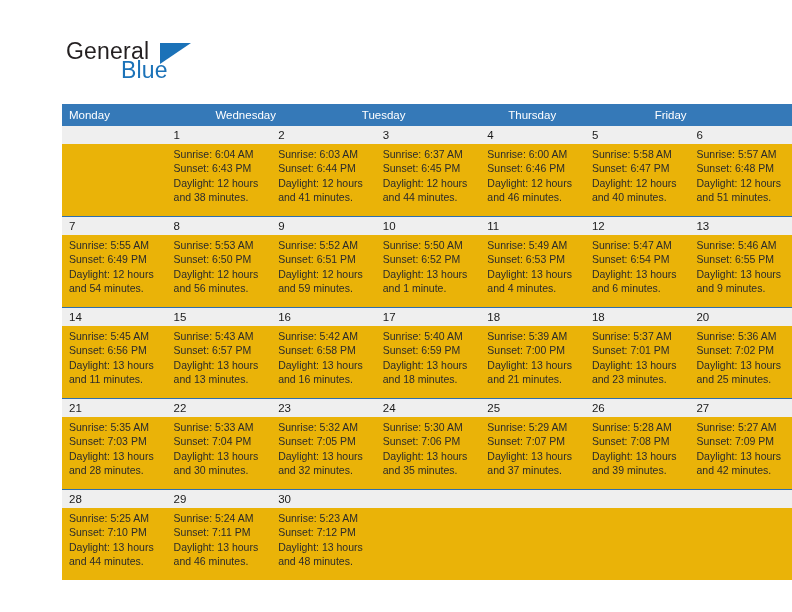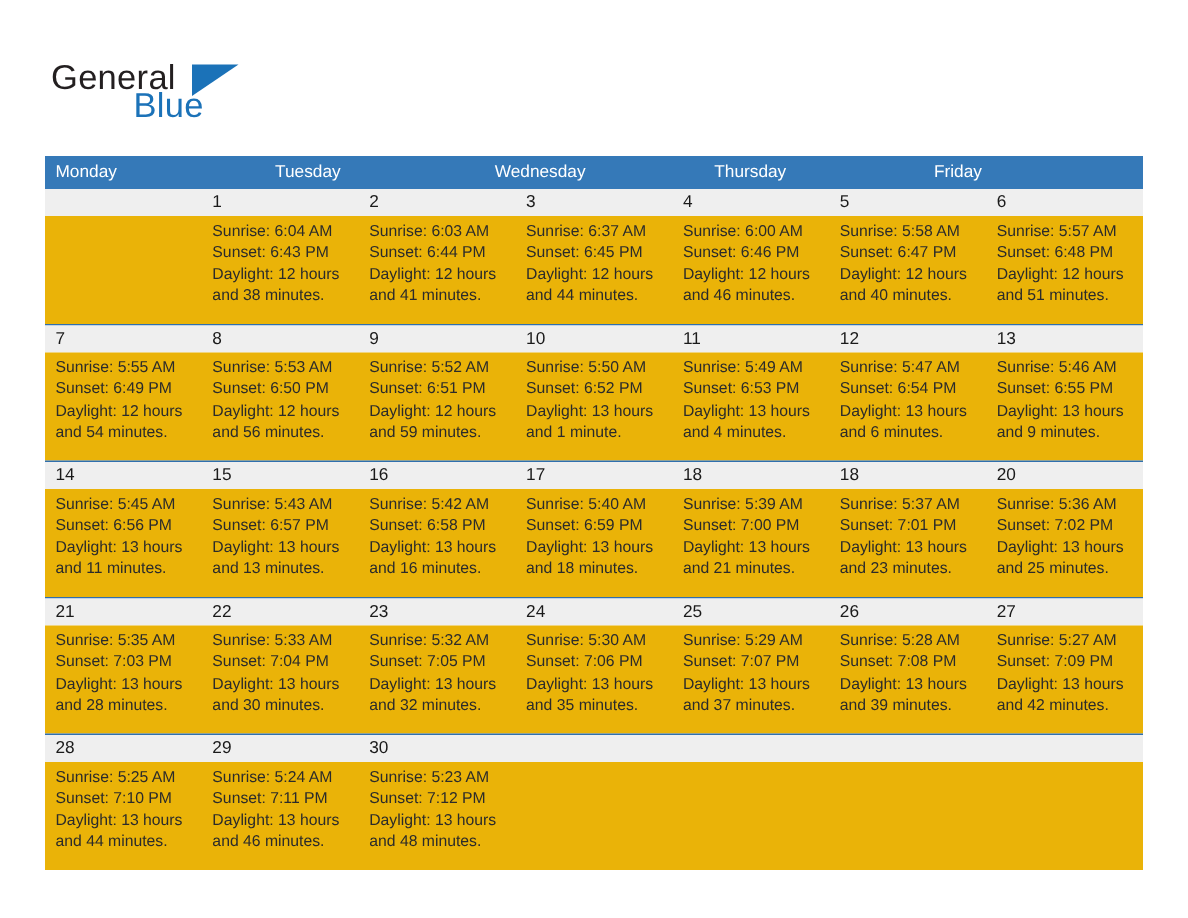--- a/index.html
+++ b/index.html
@@ -13,20 +13,21 @@
     font-family: "Liberation Sans", sans-serif;
     color: #1a1a1a;
     overflow: hidden;
   }
 
   .page {
     position: relative;
     width: 716px;
     height: 612px;
     box-sizing: border-box;
+    margin-left: 32px;
   }
 
   
   .header {
     position: absolute;
     left: 0;
     top: 0;
     width: 792px;
     height: 104px;
   }
@@ -163,22 +164,22 @@
       <span class="logo-triangle"></span>
       <span class="logo-blue">Blue</span>
     </div>
 
 
   </div>
 
   <div class="calendar">
     <div class="weekday-row" id="weekday-row">
         <div class="weekday">Monday</div>
+        <div class="weekday">Wednesday</div>
         <div class="weekday">Tuesday</div>
-        <div class="weekday">Wednesday</div>
         <div class="weekday">Thursday</div>
         <div class="weekday">Friday</div>
       </div>
     <div id="weeks-container">
         <div class="week">
           <div class="daynum-row">
             <div class="daynum"></div>
             <div class="daynum">1</div>
             <div class="daynum">2</div>
             <div class="daynum">3</div>

